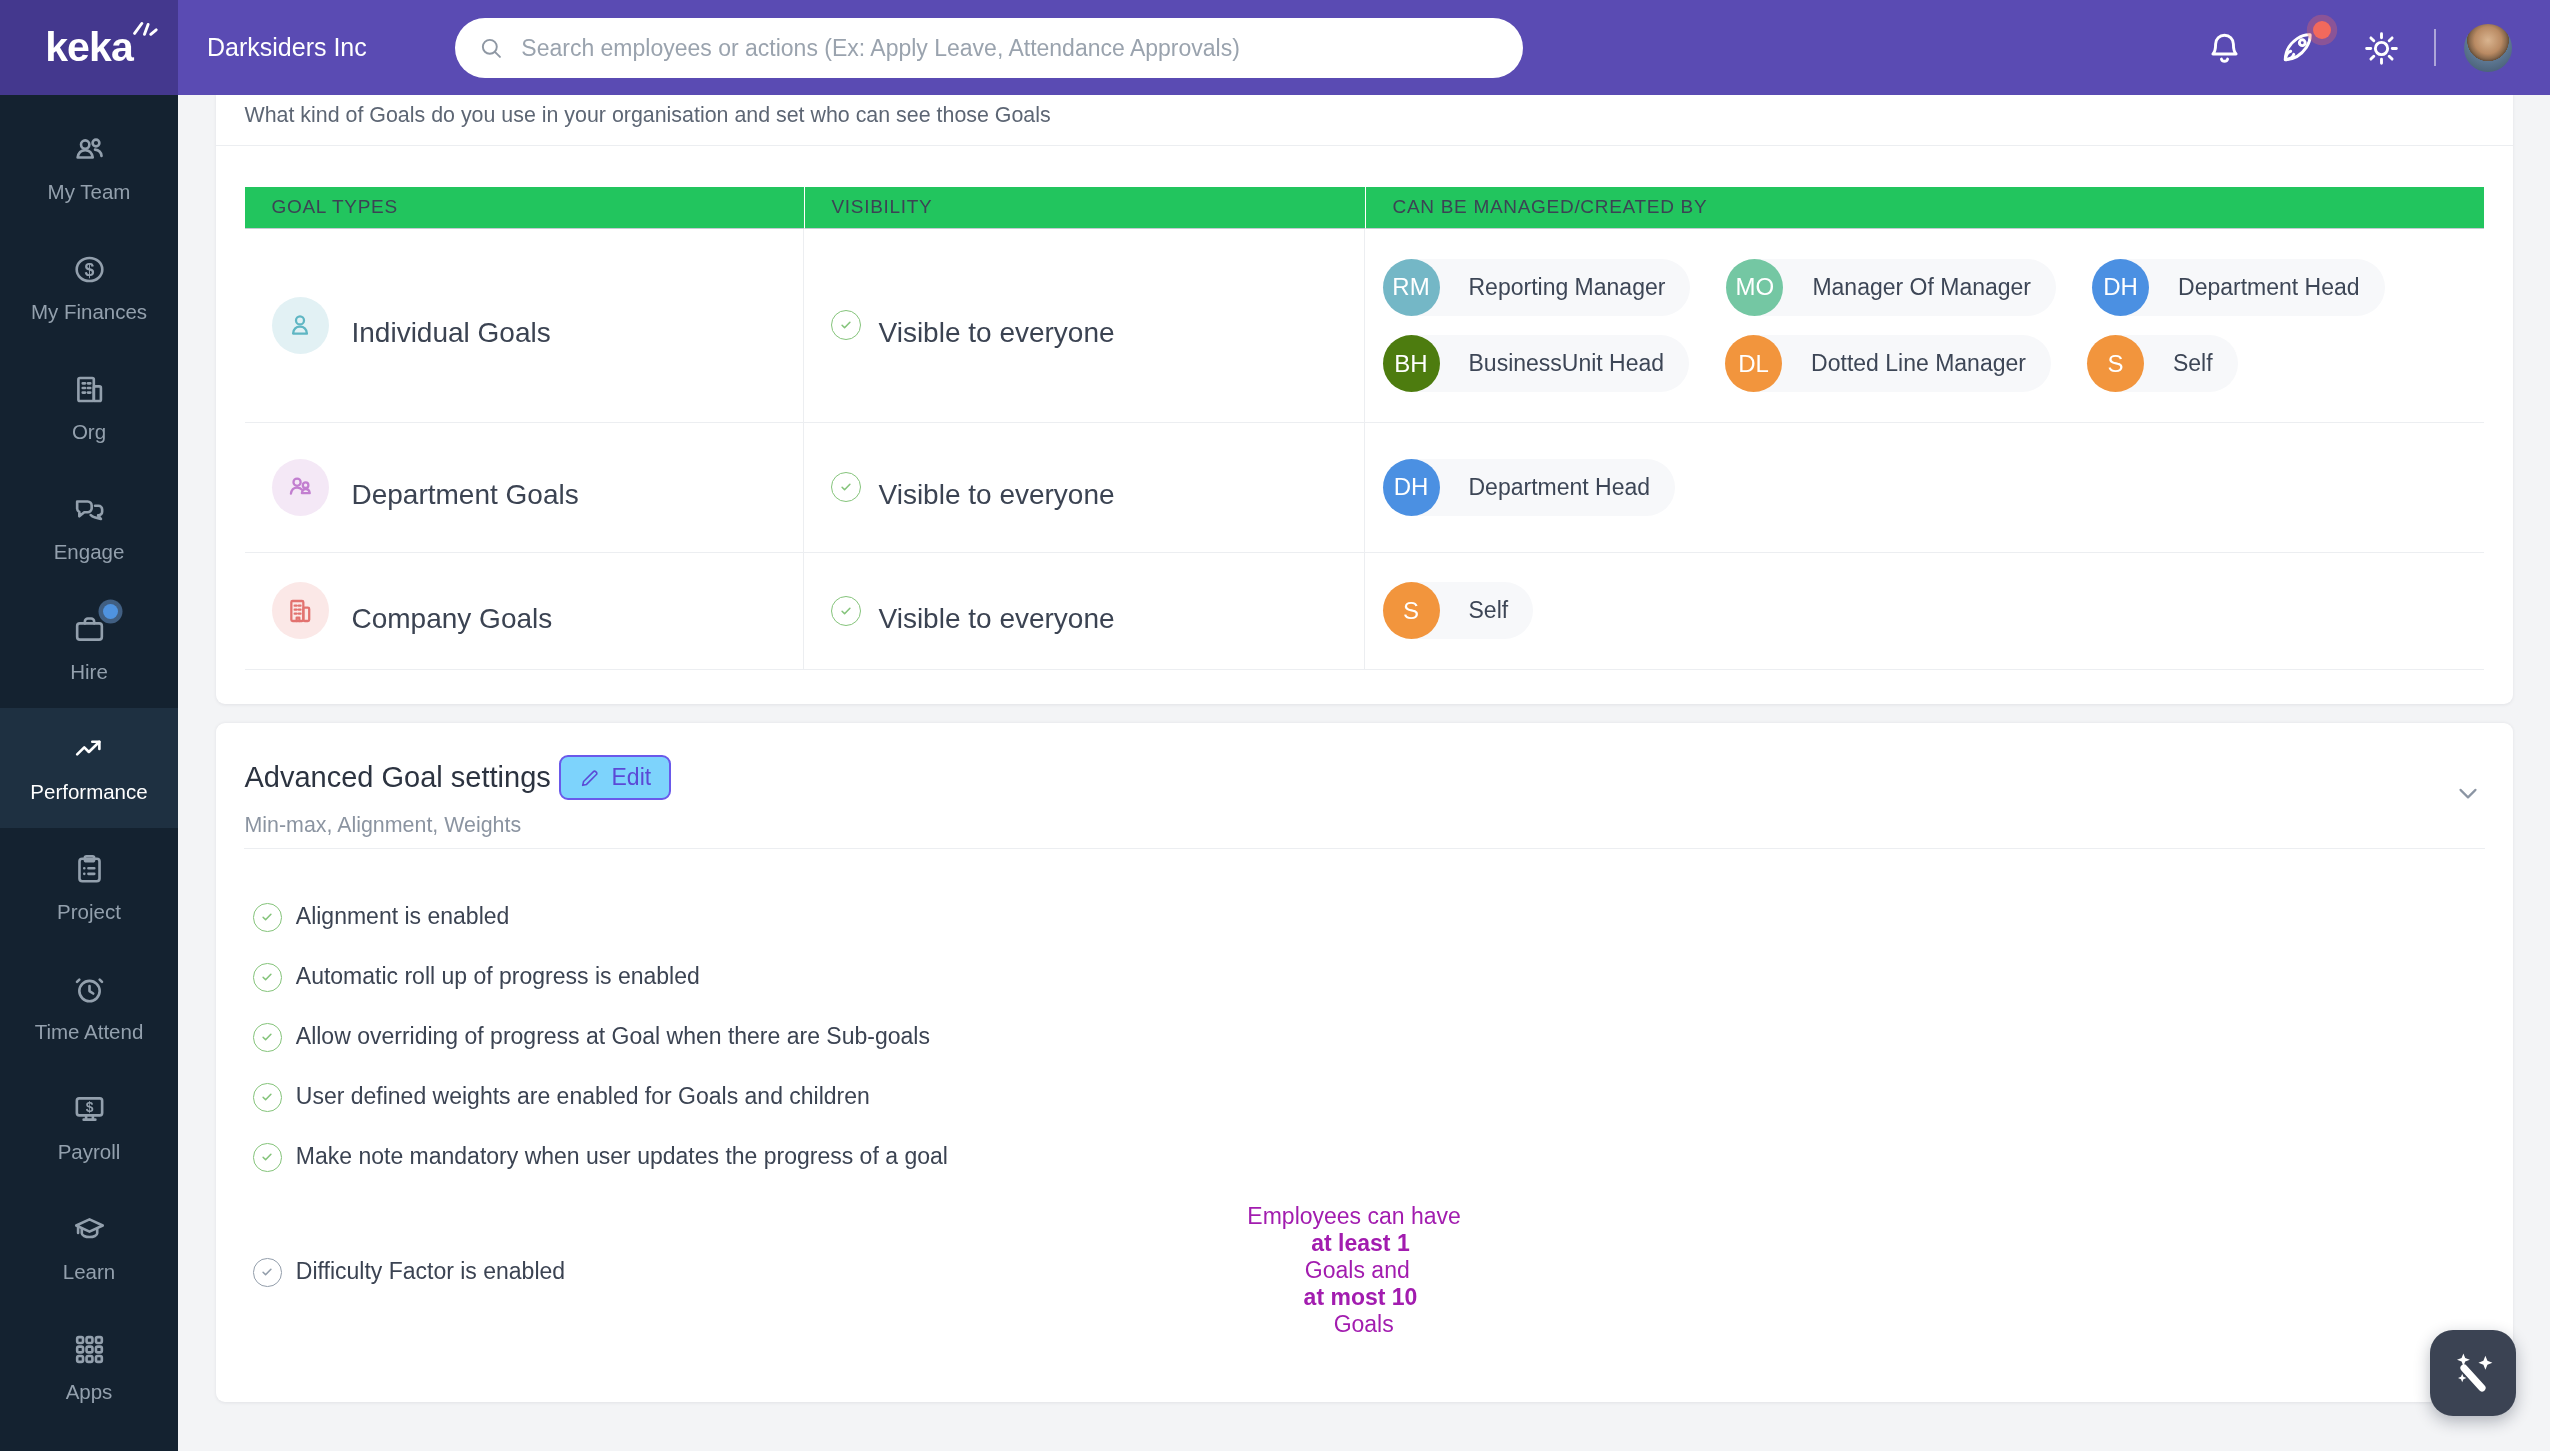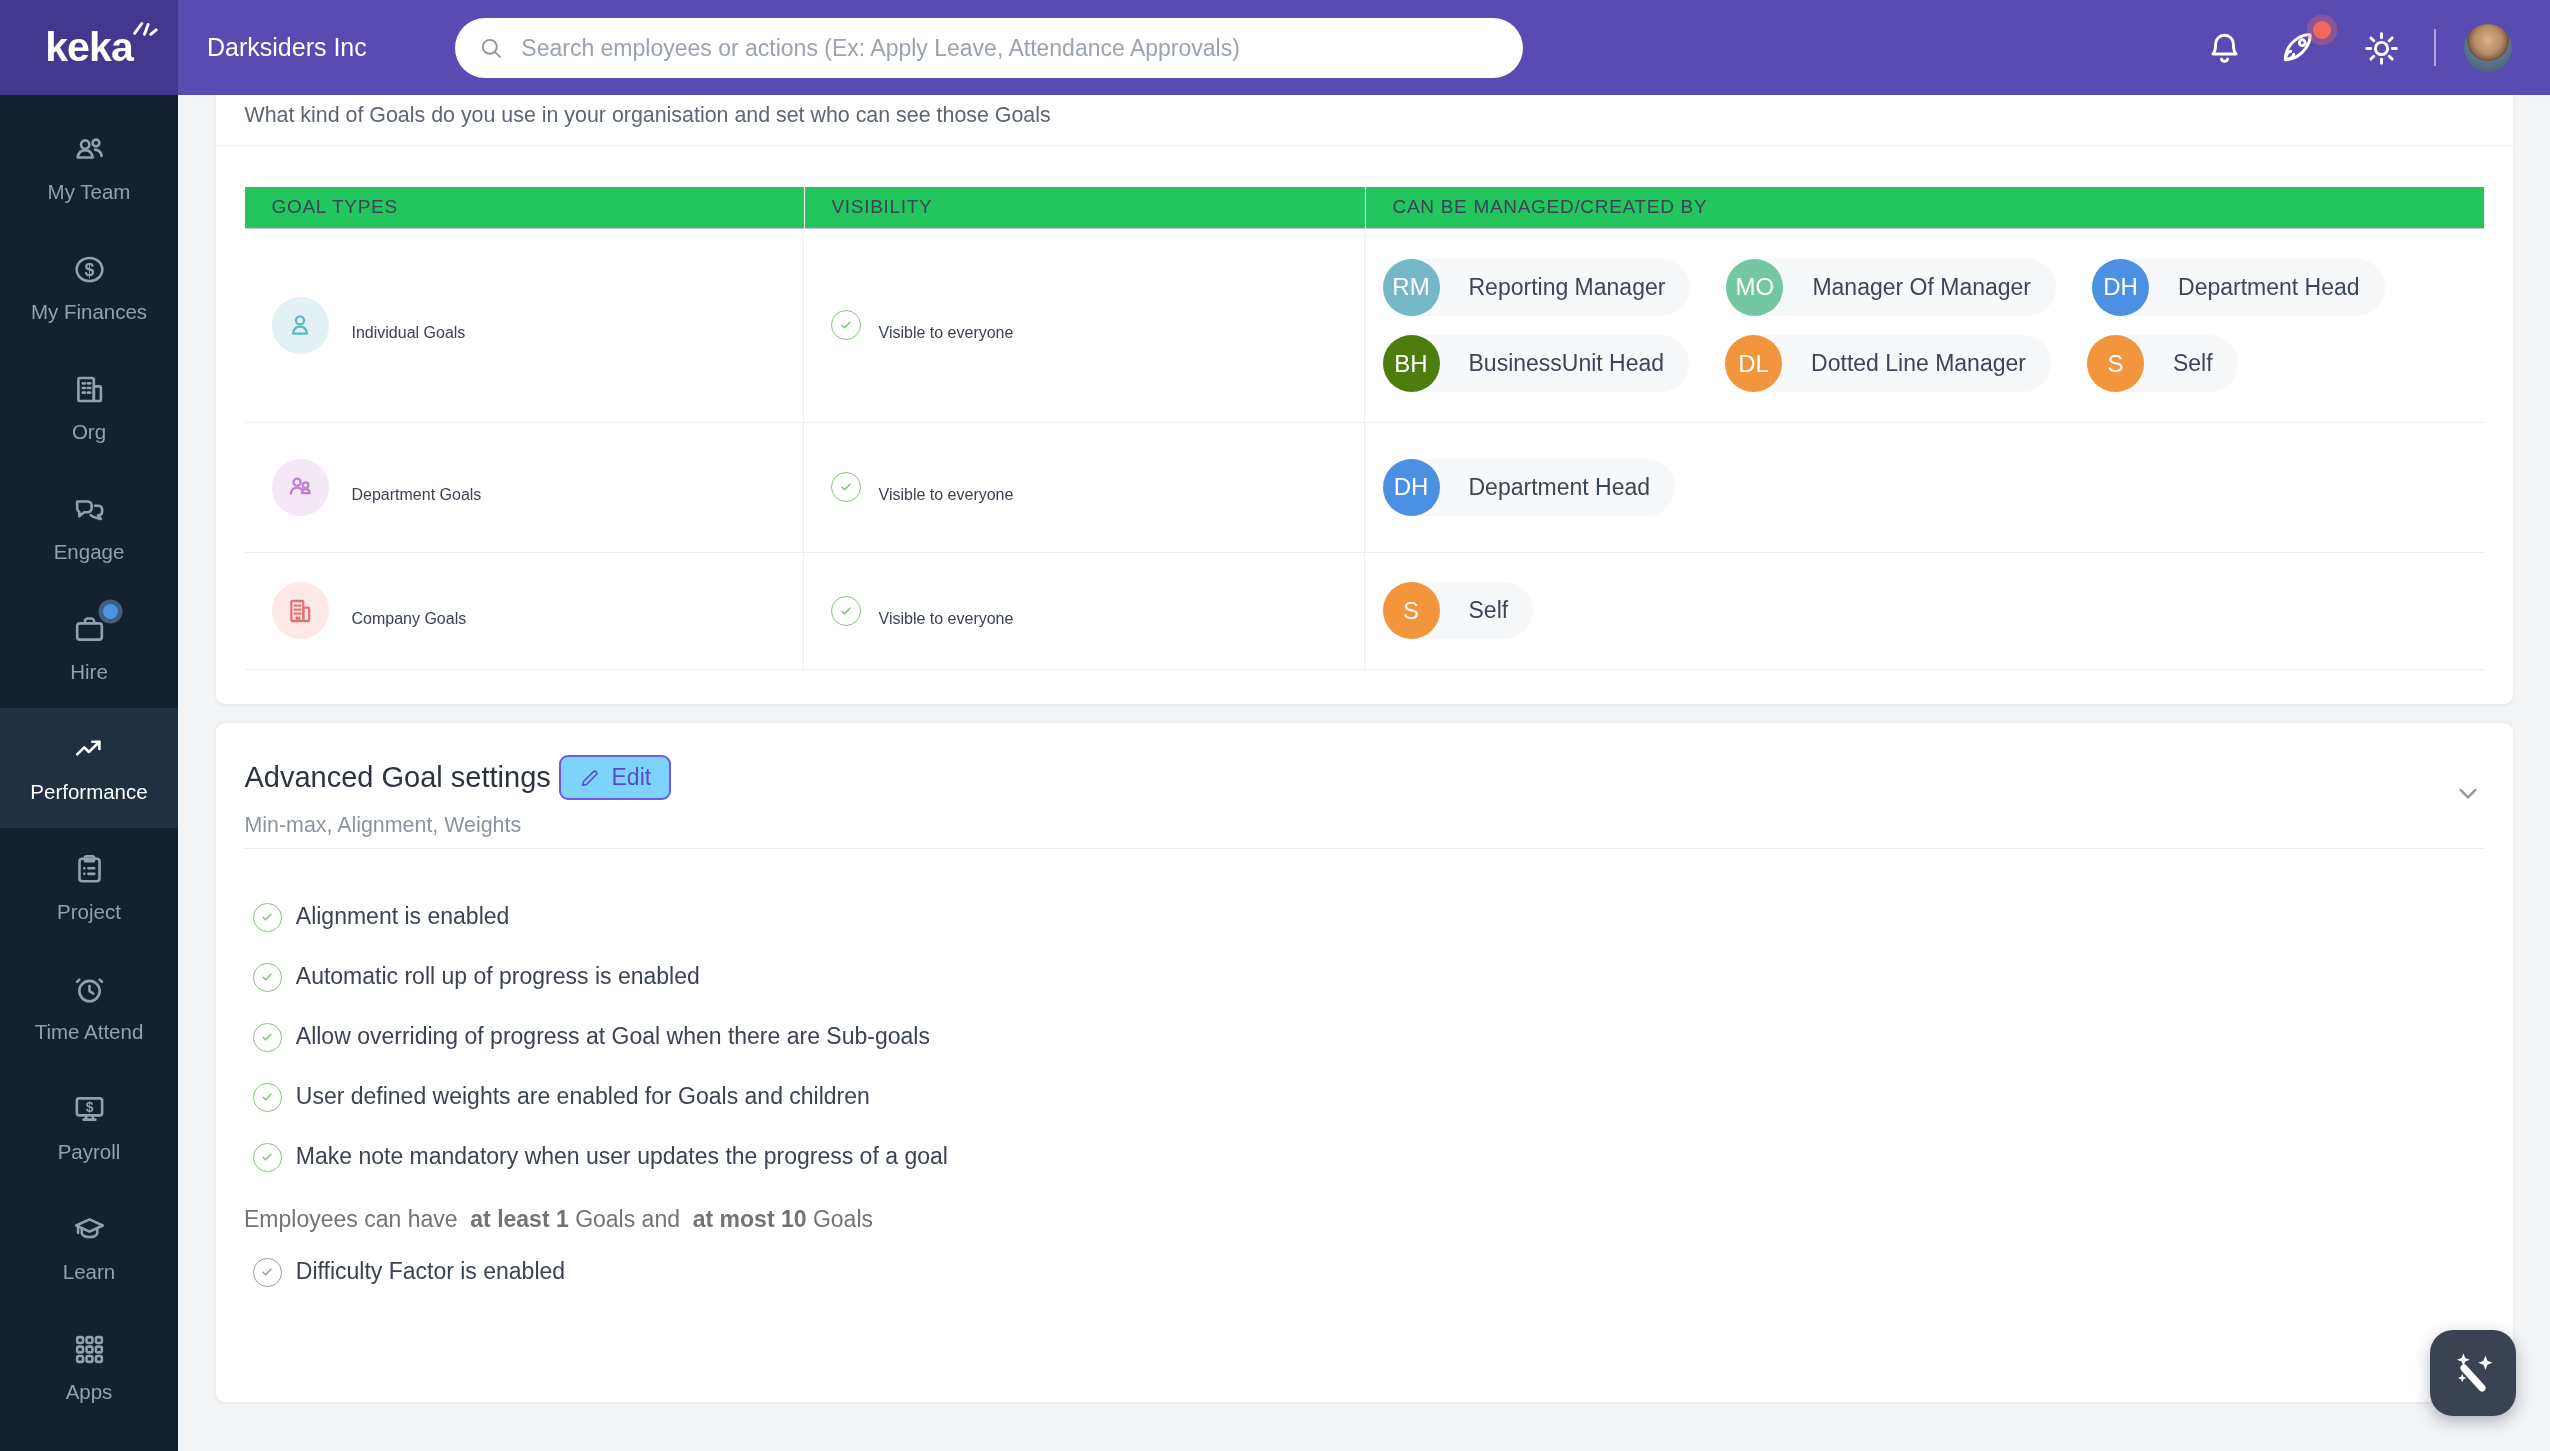--- a/index.html
+++ b/index.html
@@ -49,41 +49,41 @@
 
   .goals-table{margin:41px 28.5px 0;display:grid;grid-template-columns:559px 561px 1119px;grid-template-rows:42px 194px 130px 117px;}
   .th{background:#22c55e;display:flex;align-items:center;padding-left:27px;box-sizing:border-box;font-size:19px;font-weight:500;letter-spacing:0.7px;color:#3c4354;border-bottom:1.8px solid #c5cad3;}
   .th.sep{border-left:1.8px solid #fff;}
   .td{border-bottom:0.9px solid #eceef1;display:flex;align-items:center;box-sizing:border-box;}
   .td.c1{padding-left:27px;gap:23px;border-right:0.9px solid #eceef1;}
   .td.c2{padding-left:27px;gap:18px;border-right:0.9px solid #eceef1;}
   .td.c3{padding:21.4px 18px;flex-wrap:wrap;column-gap:36px;row-gap:19.6px;align-content:center;}
   .goal-ic{width:57px;height:57px;border-radius:50%;display:flex;align-items:center;justify-content:center;flex:none;}
   .goal-ic .icn{width:32px;height:32px;}
-  .cell-text{font-size:16px;color:#3b4352;margin-top:16px;}
+  .cell-text{font-size:28px;color:#3b4352;margin-top:16px;}
   .check{width:30px;height:30px;border:1.8px solid #85c47b;color:#85c47b;border-radius:50%;display:flex;align-items:center;justify-content:center;flex:none;box-sizing:border-box;}
   .check .icn{width:18px;height:18px;stroke-width:2.1;}
   .check.off{border-color:#939eab;color:#939eab;}
   .badge{display:flex;align-items:center;background:#f7f8fa;border-radius:36px;padding-right:25px;gap:16px;height:57px;}
   .badge-av{width:57px;height:57px;border-radius:50%;display:flex;align-items:center;justify-content:center;color:#fff;font-size:24px;flex:none;}
   .badge-label{font-size:23px;color:#3d4656;white-space:nowrap;margin-left:13px;}
 
   
   .adv-head{display:flex;align-items:center;padding:32px 28.5px 0;}
   .adv-title{font-size:29px;font-weight:500;color:#2c3340;}
   .edit-btn{margin-left:8px;display:flex;align-items:center;gap:10.7px;border:2.7px solid #6a59ea;border-radius:9px;padding:7.1px 18px;background:#7dd3fc;color:#5b49d6;font-size:23px;font-weight:500;font-family:inherit;cursor:pointer;}
   .edit-btn .icn{width:22px;height:22px;}
   .chevron{position:absolute;right:30px;top:55px;width:30px;height:30px;color:#8b95a3;cursor:pointer;}
   .adv-sub{margin:12.5px 28.5px 0;font-size:21.4px;color:#8b94a1;}
   .div2{position:absolute;top:125px;left:28px;right:28px;border-top:0.9px solid #eceef1;}
   .settings{position:absolute;top:180px;left:37px;right:36px;}
   .set-row{display:flex;align-items:flex-start;gap:14.3px;height:30px;margin-bottom:30px;}
   .set-row .check{width:28.5px;height:28.5px;}
   .set-label{font-size:23px;color:#3b4352;}
-  .limits{height:32px;display:flex;align-items:center;margin:0 0 23px -9px;font-size:23px;color:#737373;}
+  .limits{height:32px;display:flex;align-items:center;margin:0 0 23px -9px;font-size:23px;color:#a21caf;flex-direction:column;}
   .limits span{white-space:pre;}
   .limits .b{font-weight:700;}
 
   
   .fab{position:absolute;left:2430px;top:1330px;width:86px;height:86px;border-radius:23px;background:#3b4353;display:flex;align-items:center;justify-content:center;box-shadow:0 5.4px 16px rgba(20,30,50,.3);cursor:pointer;}
   .fab .icn{width:48px;height:48px;color:#fff;}
 </style>
 </head>
 <body>
 

